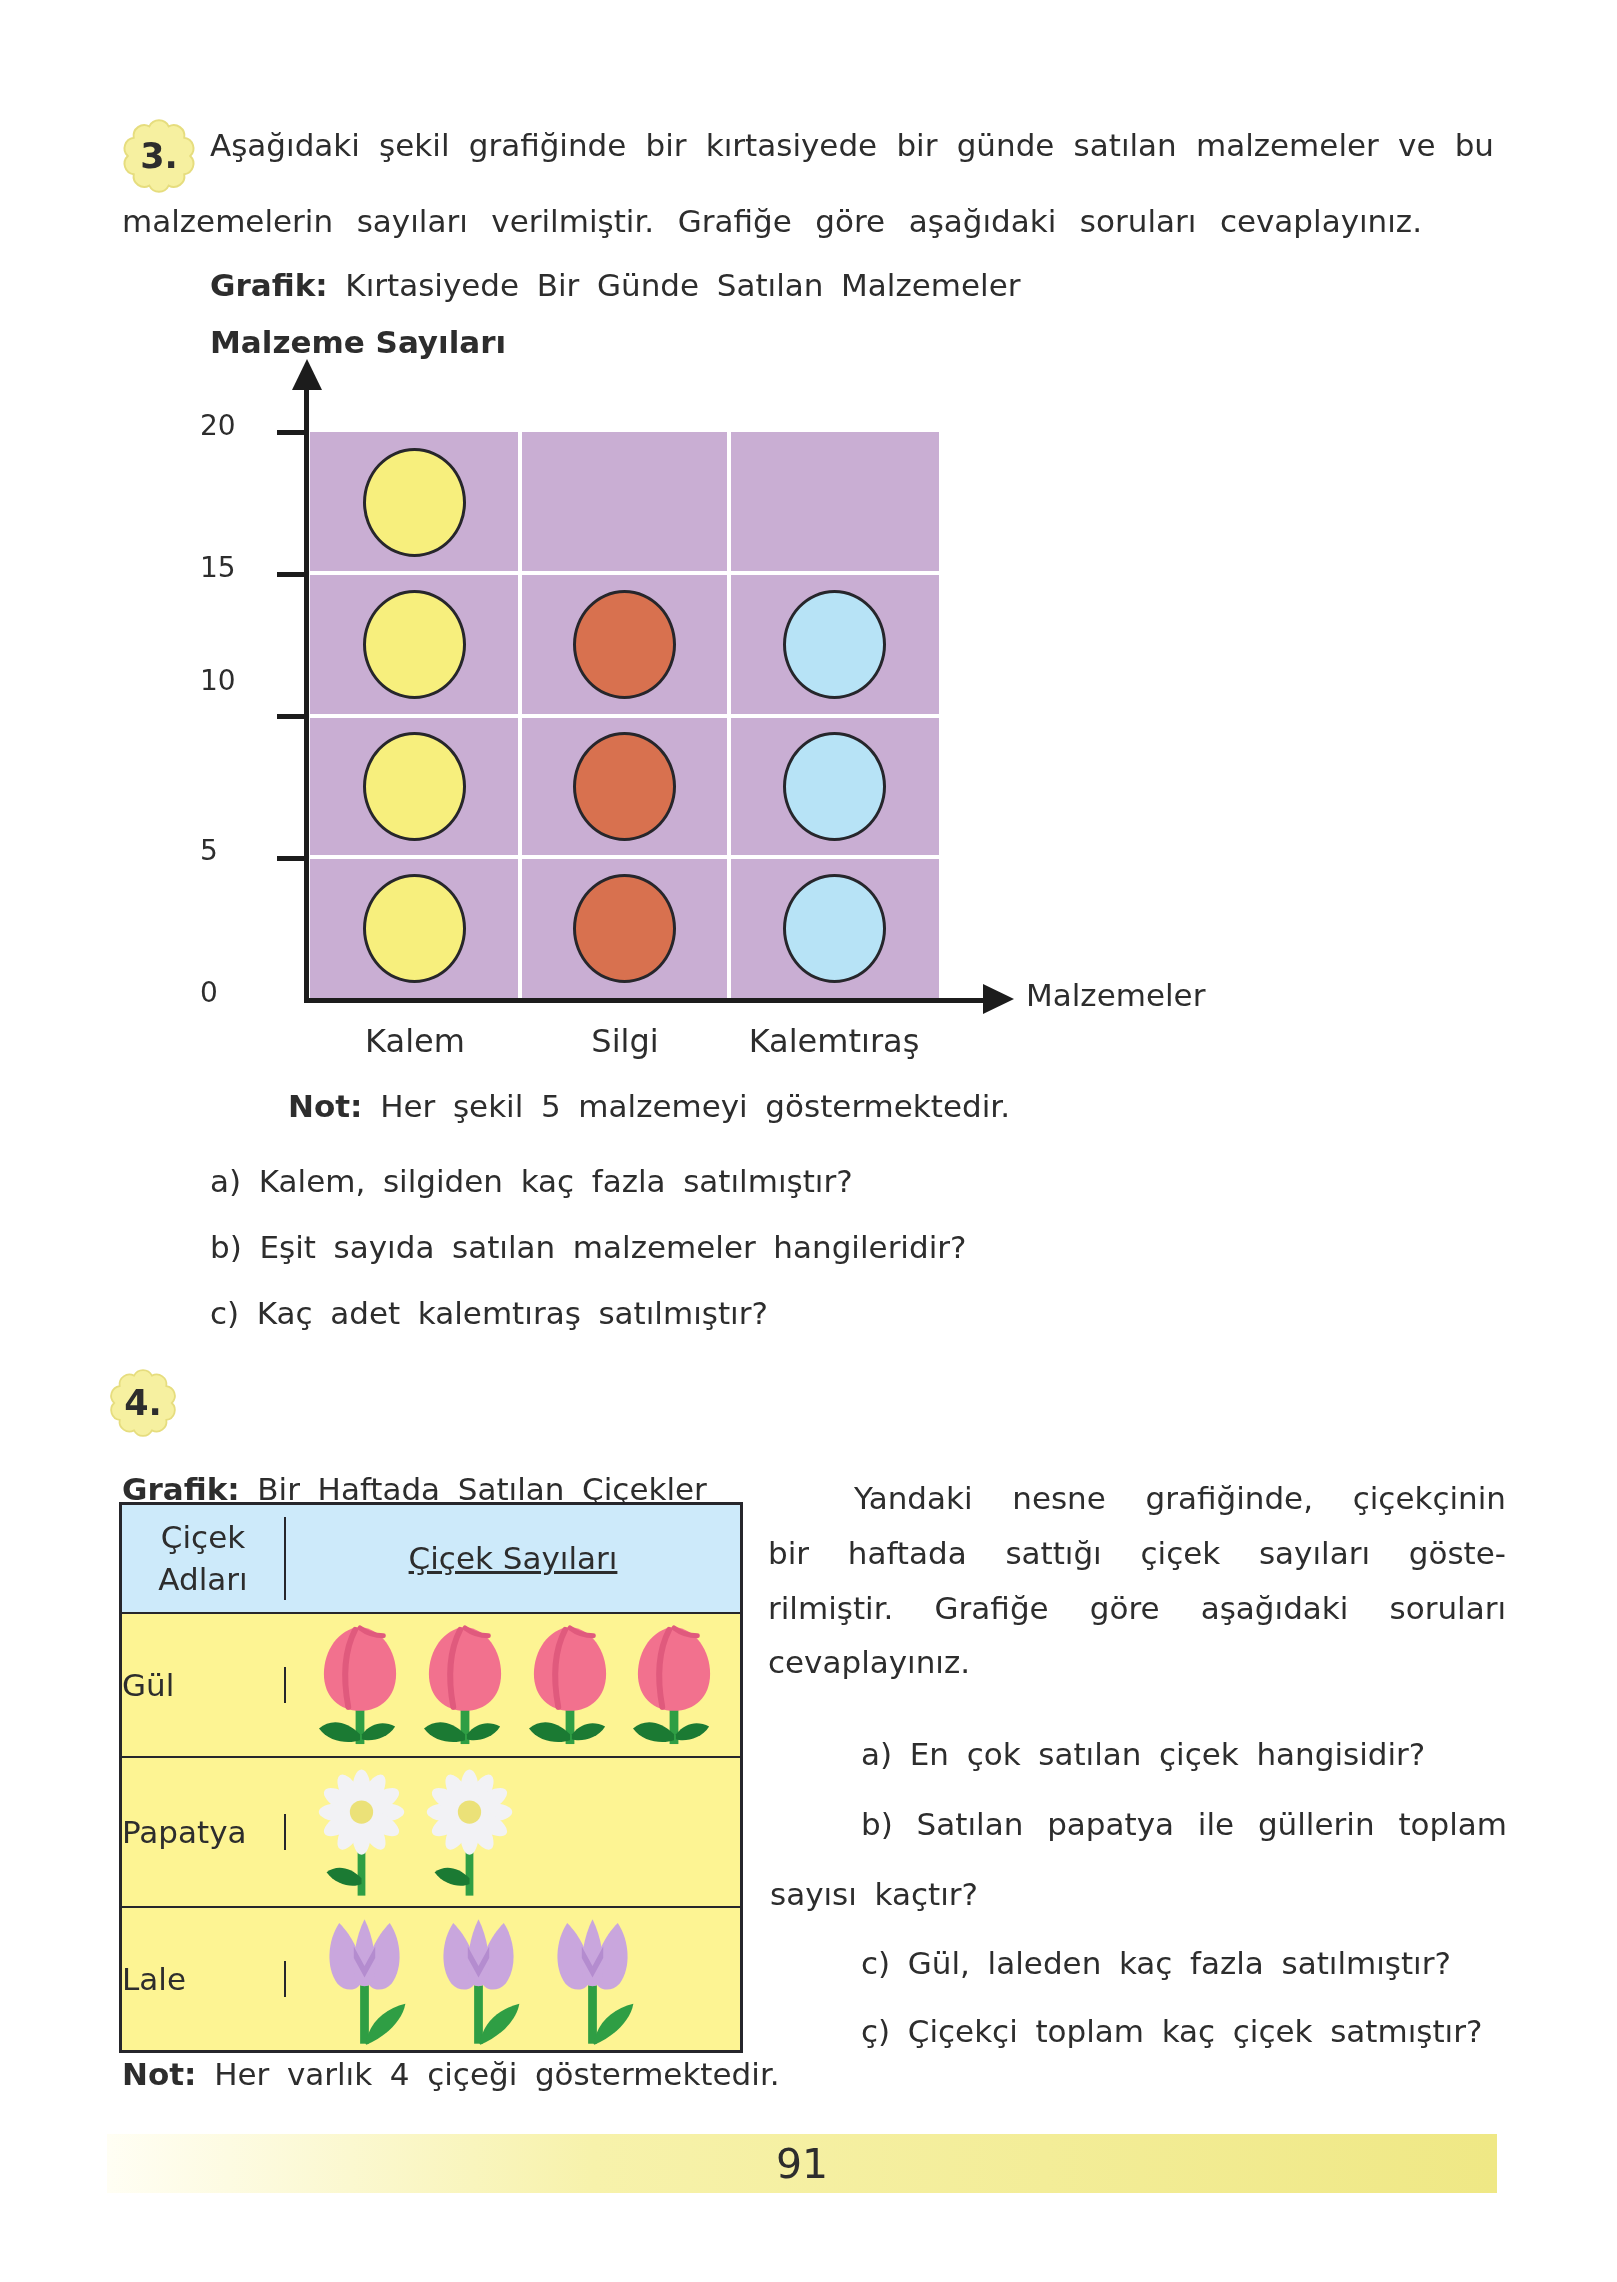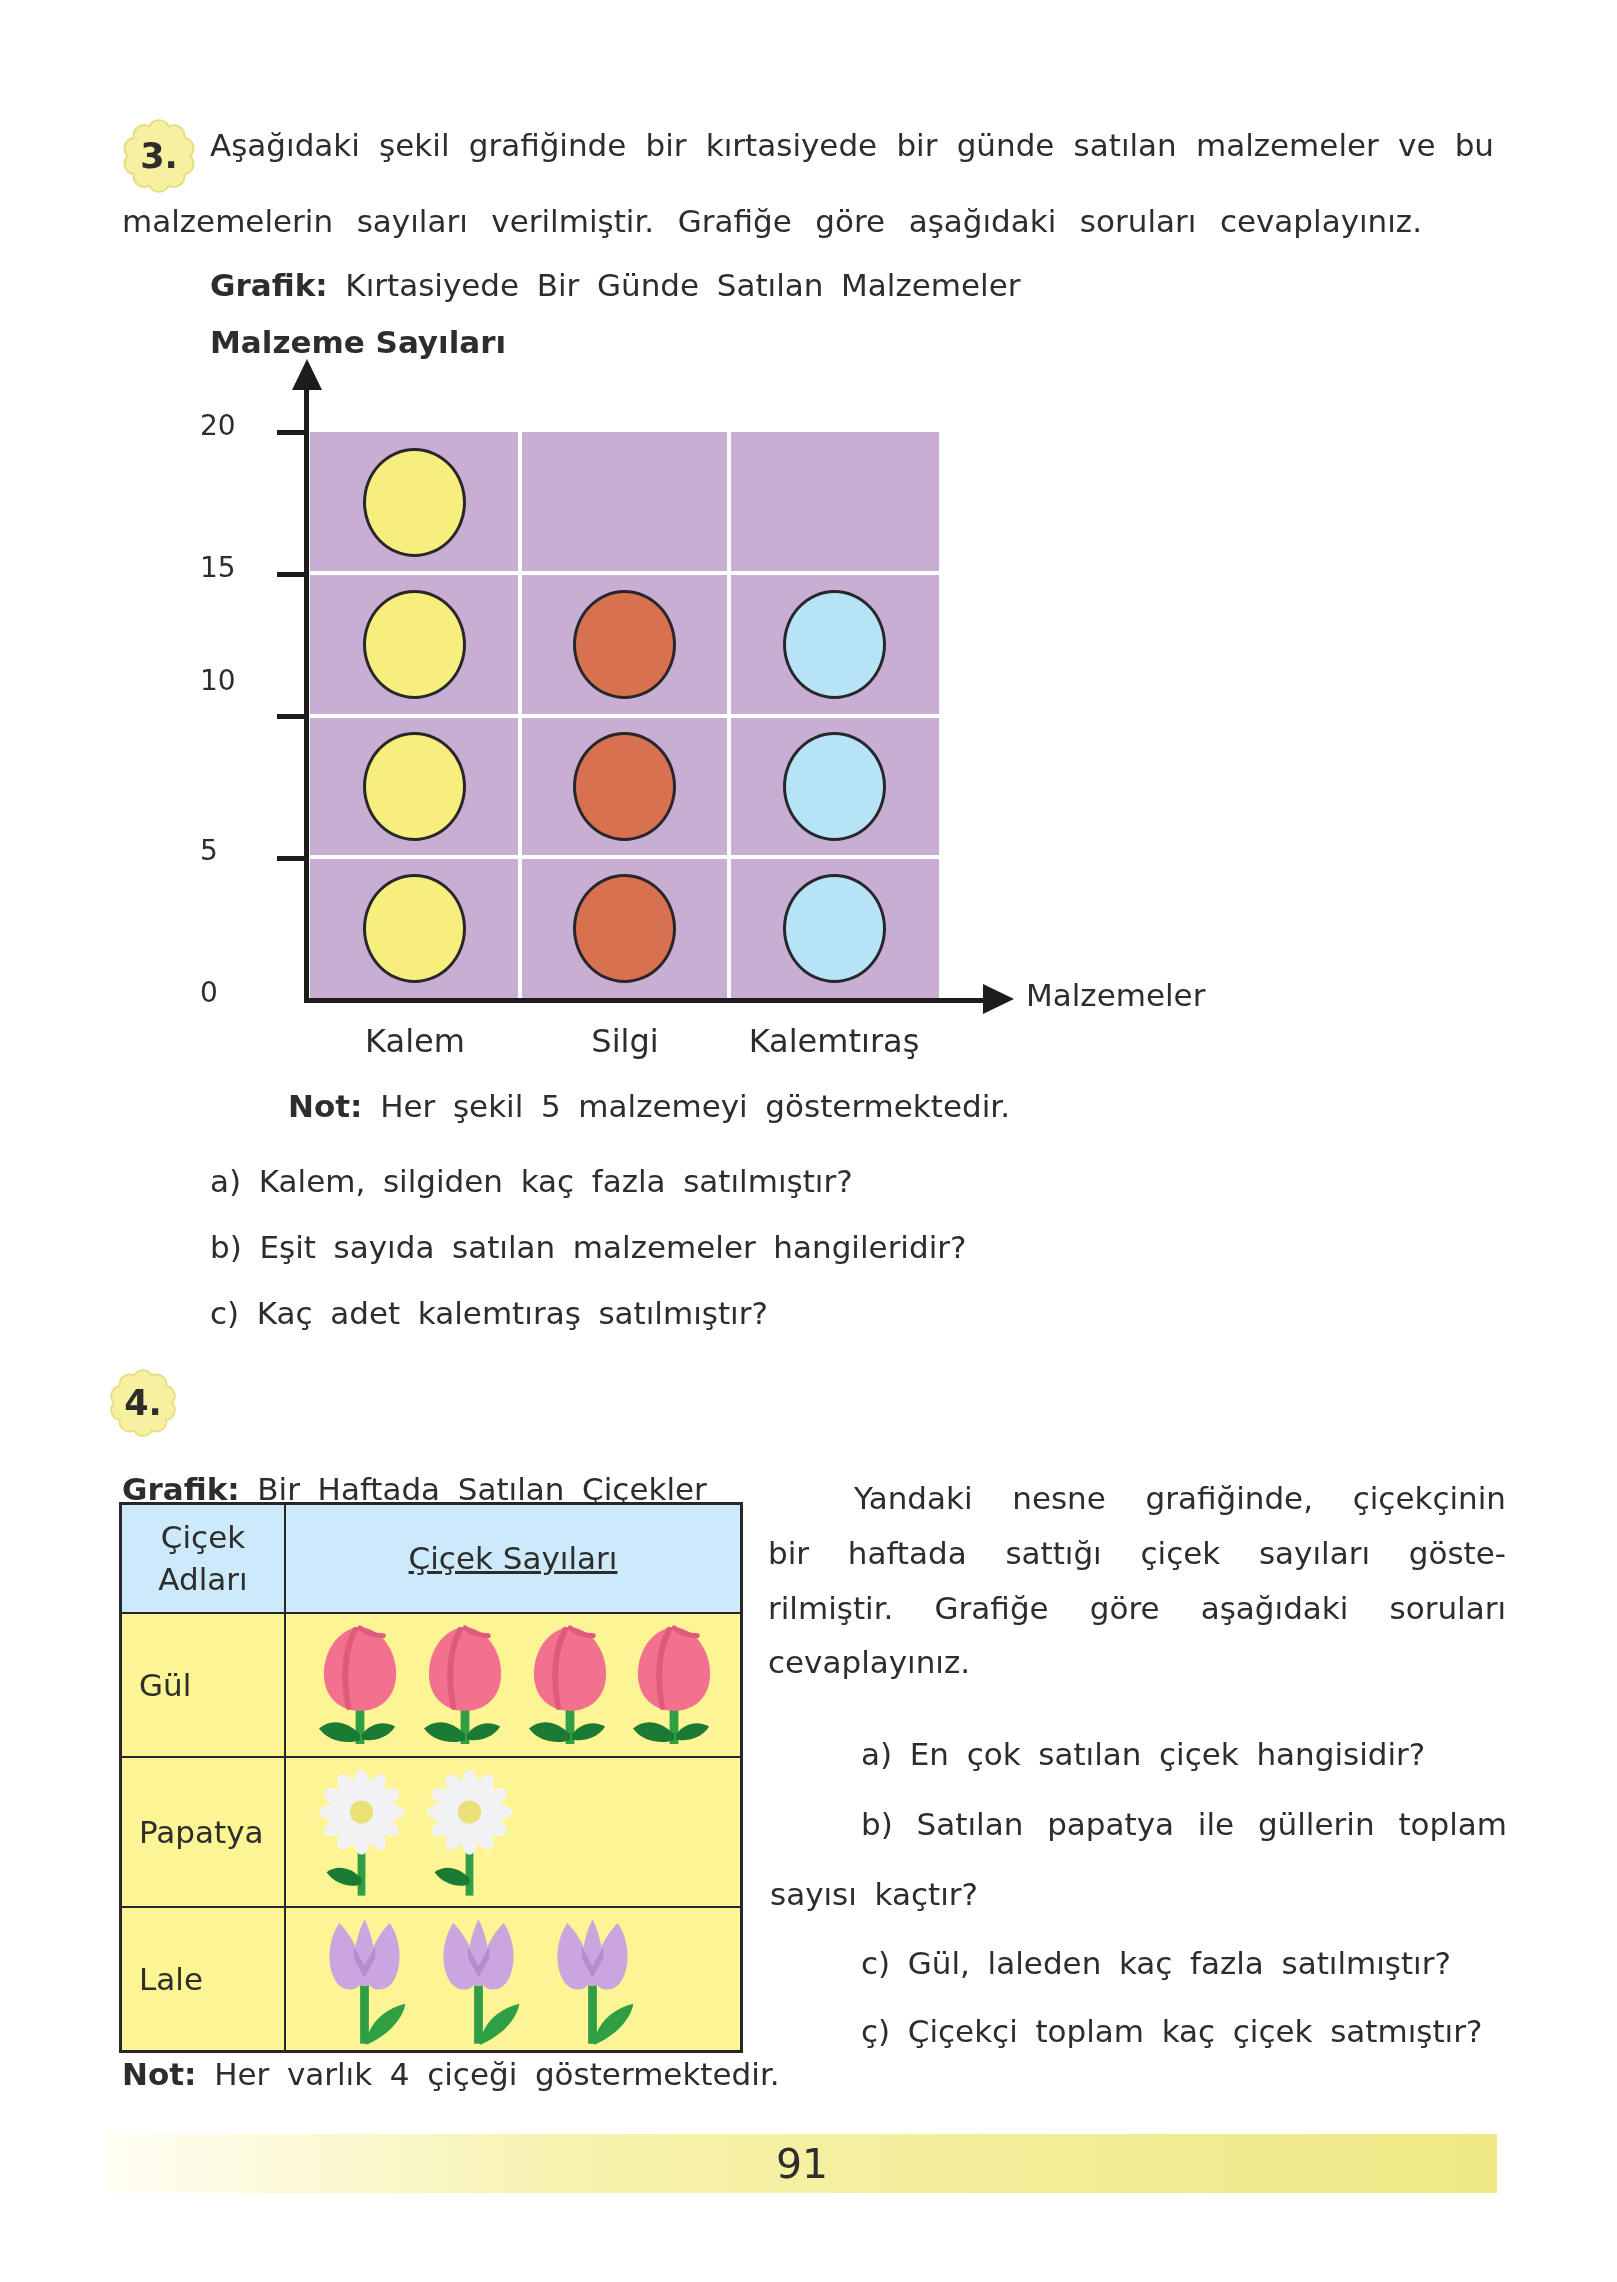--- a/index.html
+++ b/index.html
@@ -38,24 +38,24 @@
         text-align:justify;text-align-last:justify;}
   .q3l2{left:122px;top:193px;word-spacing:13.7px;margin-top:8px;}
   .rline{position:absolute;left:768px;width:738px;font-size:31px;white-space:normal;
          text-align:justify;text-align-last:justify;line-height:1.3;}
   .rline.last{text-align:left;text-align-last:left;}
   .bjust{position:absolute;left:861px;width:646px;font-size:31px;white-space:normal;
          text-align:justify;text-align-last:justify;line-height:1.3;}
   
   #flower-table{position:absolute;left:119px;top:1502px;width:624px;
                 border:3.9px solid #26262b;background:#fdf493;box-sizing:border-box;}
-  .trow{display:flex;border-top:2.9px solid #26262b;}
+  .trow{display:flex;border-top:2.9px solid #26262b;align-items:center;}
   .trow.head{border-top:none;background:#cdeafa;height:107px;}
   .cell-name{width:164px;border-right:2.9px solid #26262b;box-sizing:border-box;
-             display:flex;align-items:center;padding-left:17px;font-size:31px;}
+             display:flex;align-items:center;padding-left:0;font-size:31px;}
   .trow.head .cell-name,.trow.head .cell-count{justify-content:center;align-items:center;
              text-align:center;padding-left:0;white-space:normal;line-height:1.35;}
   .cell-count{flex:1;display:flex;align-items:center;justify-content:center;
              font-size:31px;text-decoration:underline;}
   .cell-flowers{flex:1;display:flex;align-items:center;padding-left:25px;gap:6.8px;}
   .flower{display:inline-flex;}
   
   #footer{position:absolute;left:107px;top:2134px;width:1390px;height:59px;
           background:linear-gradient(90deg,#fffef4 0%,#f7f2ab 35%,#efe885 100%);
           display:flex;align-items:center;justify-content:center;font-size:41px;}

